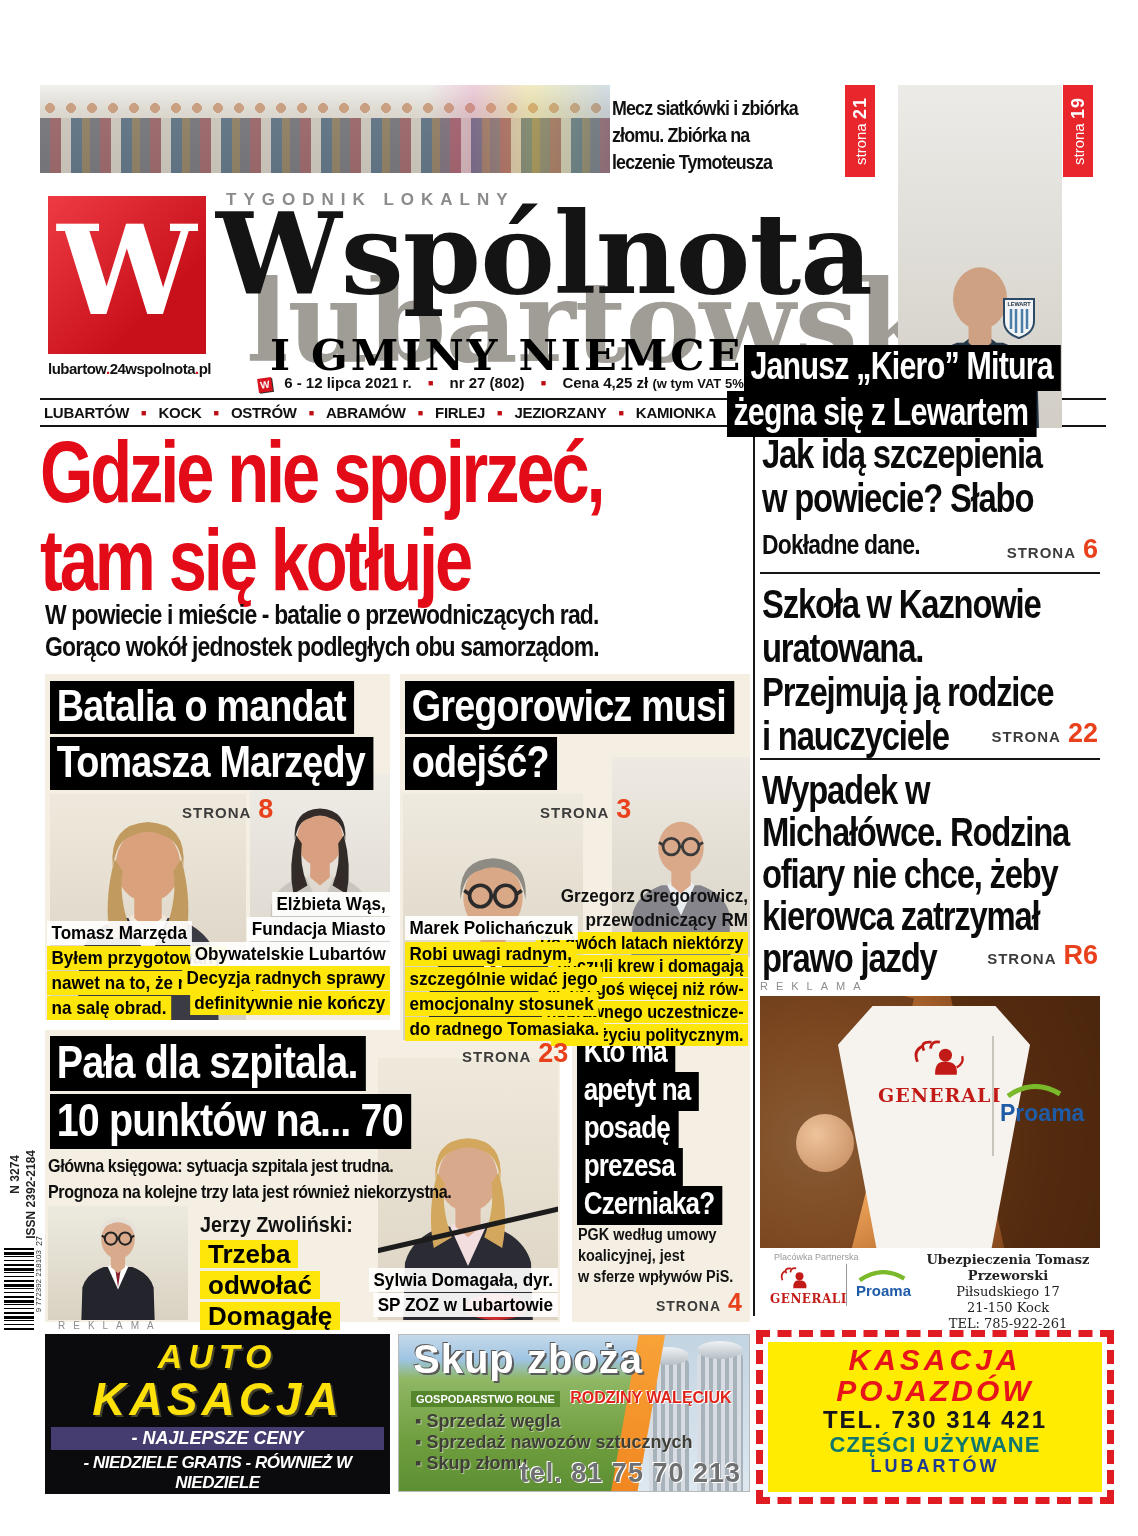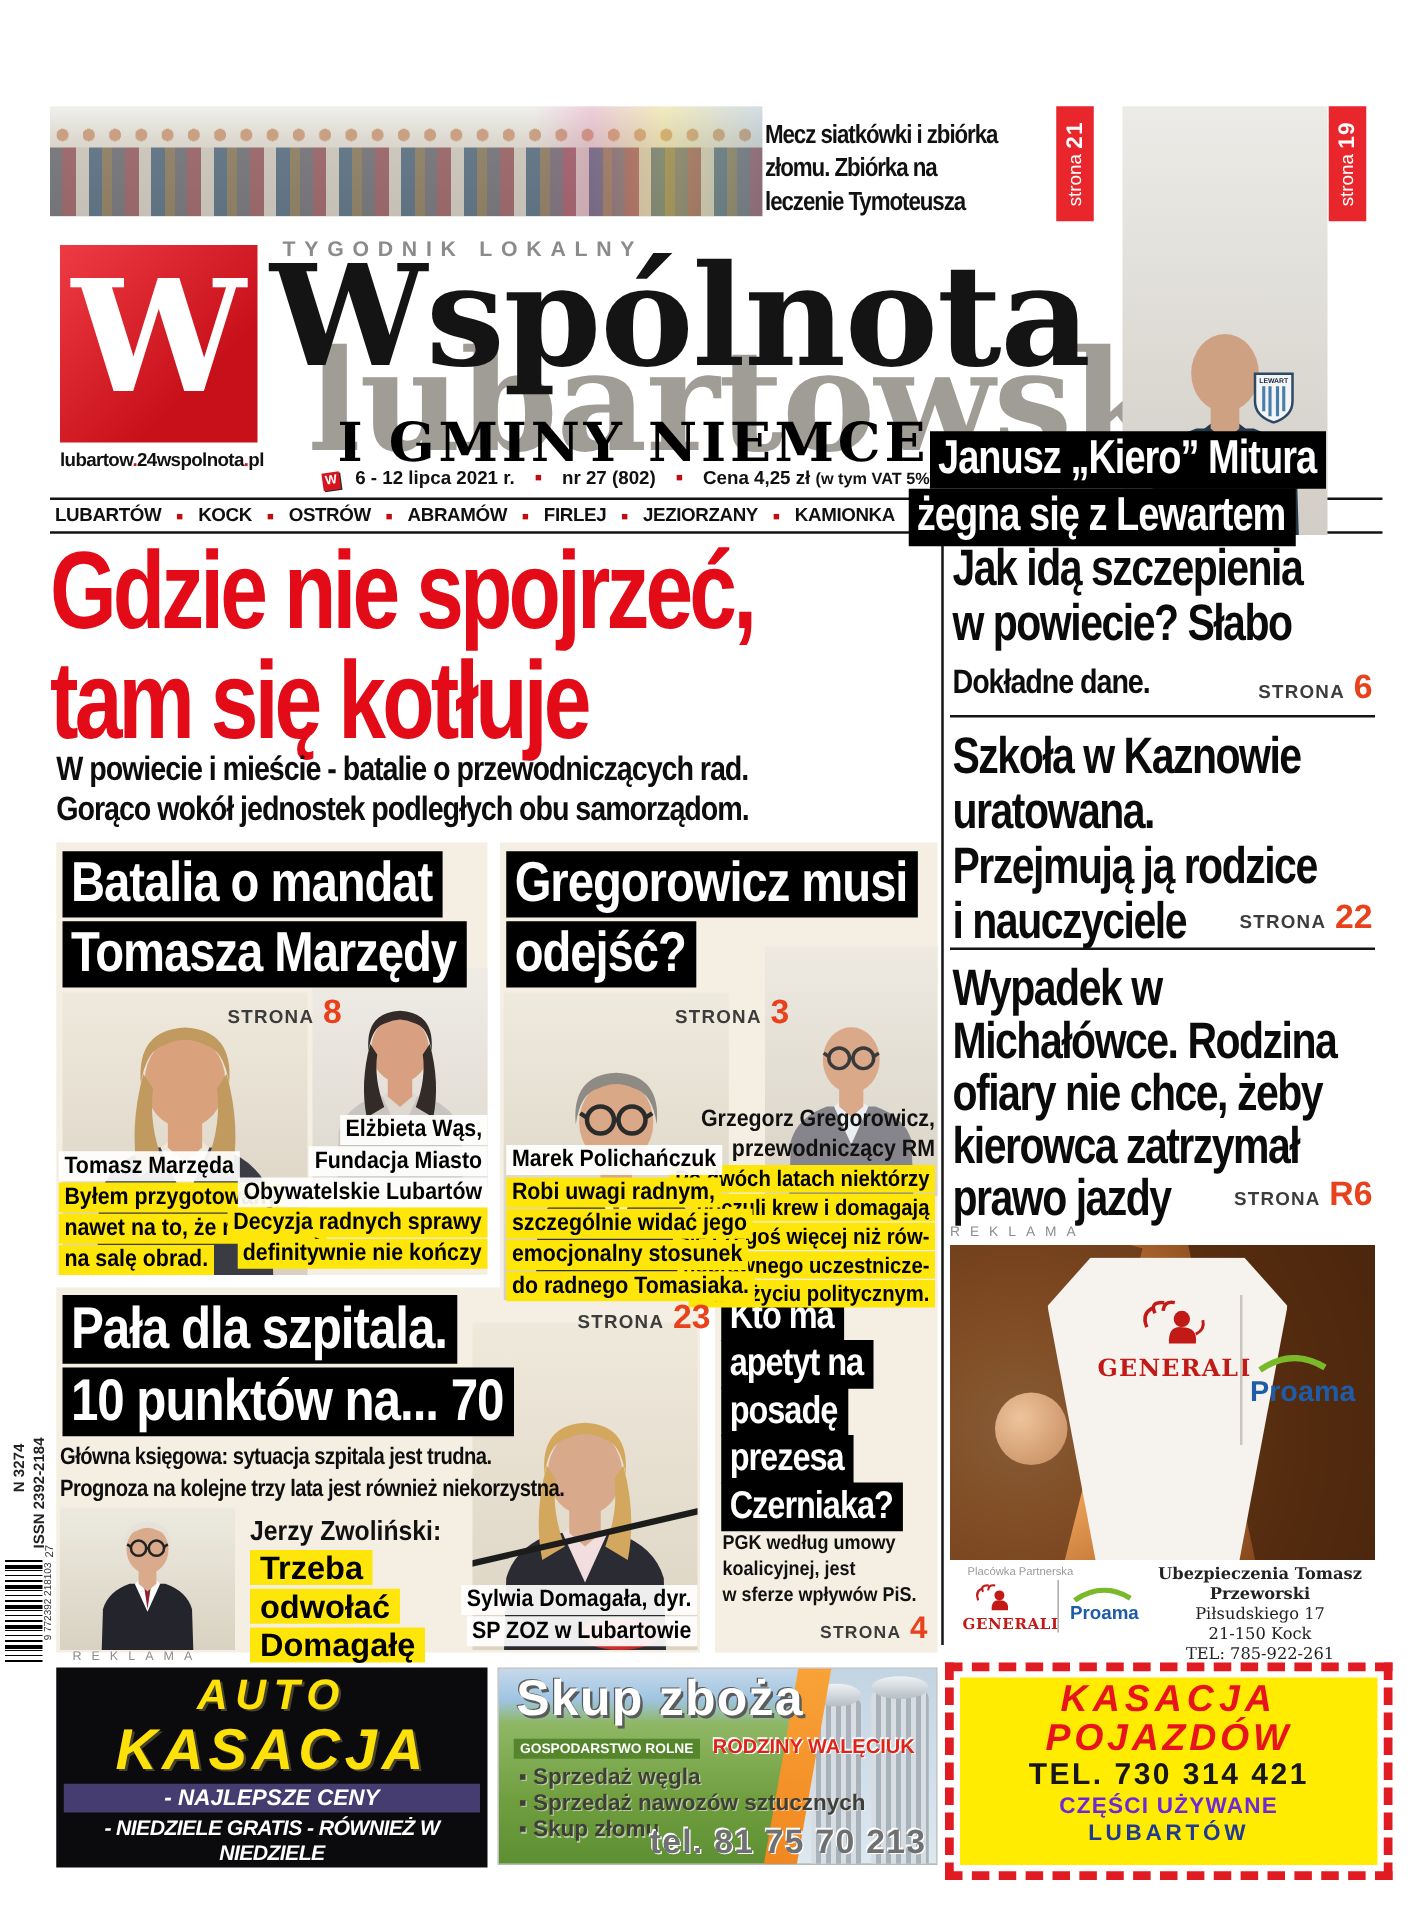--- a/index.html
+++ b/index.html
@@ -362,21 +362,21 @@
       <div><span>▪</span> <span>Skup złomu</span></div>
     </div>
     <div class="abs" style="right:8px;bottom:2px;font-size:27px;font-weight:800;color:#6f7072;text-shadow:1px 1px 0 #fff,-1px -1px 0 #fff;letter-spacing:1px">tel. 81 75 70 213</div>
   </div>
 
   <div class="abs" style="left:756px;top:1330px;width:344px;height:160px;background:#fff;border:7px dashed #e11b22;z-index:2">
     <div style="position:absolute;left:5px;top:5px;right:5px;bottom:5px;background:#ffec00;text-align:center;padding-top:2px">
       <div style="font-size:30px;line-height:31px;font-weight:800;font-style:italic;color:#e8141c;letter-spacing:4px">KASACJA</div>
       <div style="font-size:30px;line-height:31px;font-weight:800;font-style:italic;color:#e8141c;letter-spacing:3px">POJAZDÓW</div>
       <div style="font-size:24px;line-height:27px;font-weight:800;color:#16161c;letter-spacing:2px">TEL. 730 314 421</div>
-      <div style="font-size:18px;line-height:23px;font-weight:800;color:#6d28d9;letter-spacing:1px">CZĘŚCI UŻYWANE</div>
+      <div style="font-size:22px;line-height:23px;font-weight:800;color:#0f766e;letter-spacing:1px">CZĘŚCI UŻYWANE</div>
       <div style="font-size:18px;line-height:20px;font-weight:800;color:#1f3a93;letter-spacing:3px">LUBARTÓW</div>
     </div>
   </div>
 
   <div class="abs" style="left:8px;top:1155px;writing-mode:vertical-rl;transform:rotate(180deg);font-size:12px;font-weight:700;color:#222">N 3274</div>
   <div class="abs" style="left:24px;top:1150px;writing-mode:vertical-rl;transform:rotate(180deg);font-size:12px;font-weight:700;color:#222">ISSN 2392-2184</div>
   <div class="abs" style="left:4px;top:1248px;width:30px;height:82px;background:repeating-linear-gradient(180deg,#000 0 2px,#fff 2px 4px,#000 4px 7px,#fff 7px 8px,#000 8px 9px,#fff 9px 12px,#000 12px 13px,#fff 13px 16px)"></div>
   <div class="abs" style="left:34px;top:1250px;writing-mode:vertical-rl;transform:rotate(180deg);font-size:8px;color:#333">9 772392 218103</div>
   <div class="abs" style="left:34px;top:1236px;writing-mode:vertical-rl;transform:rotate(180deg);font-size:9px;color:#333">27</div>
 

